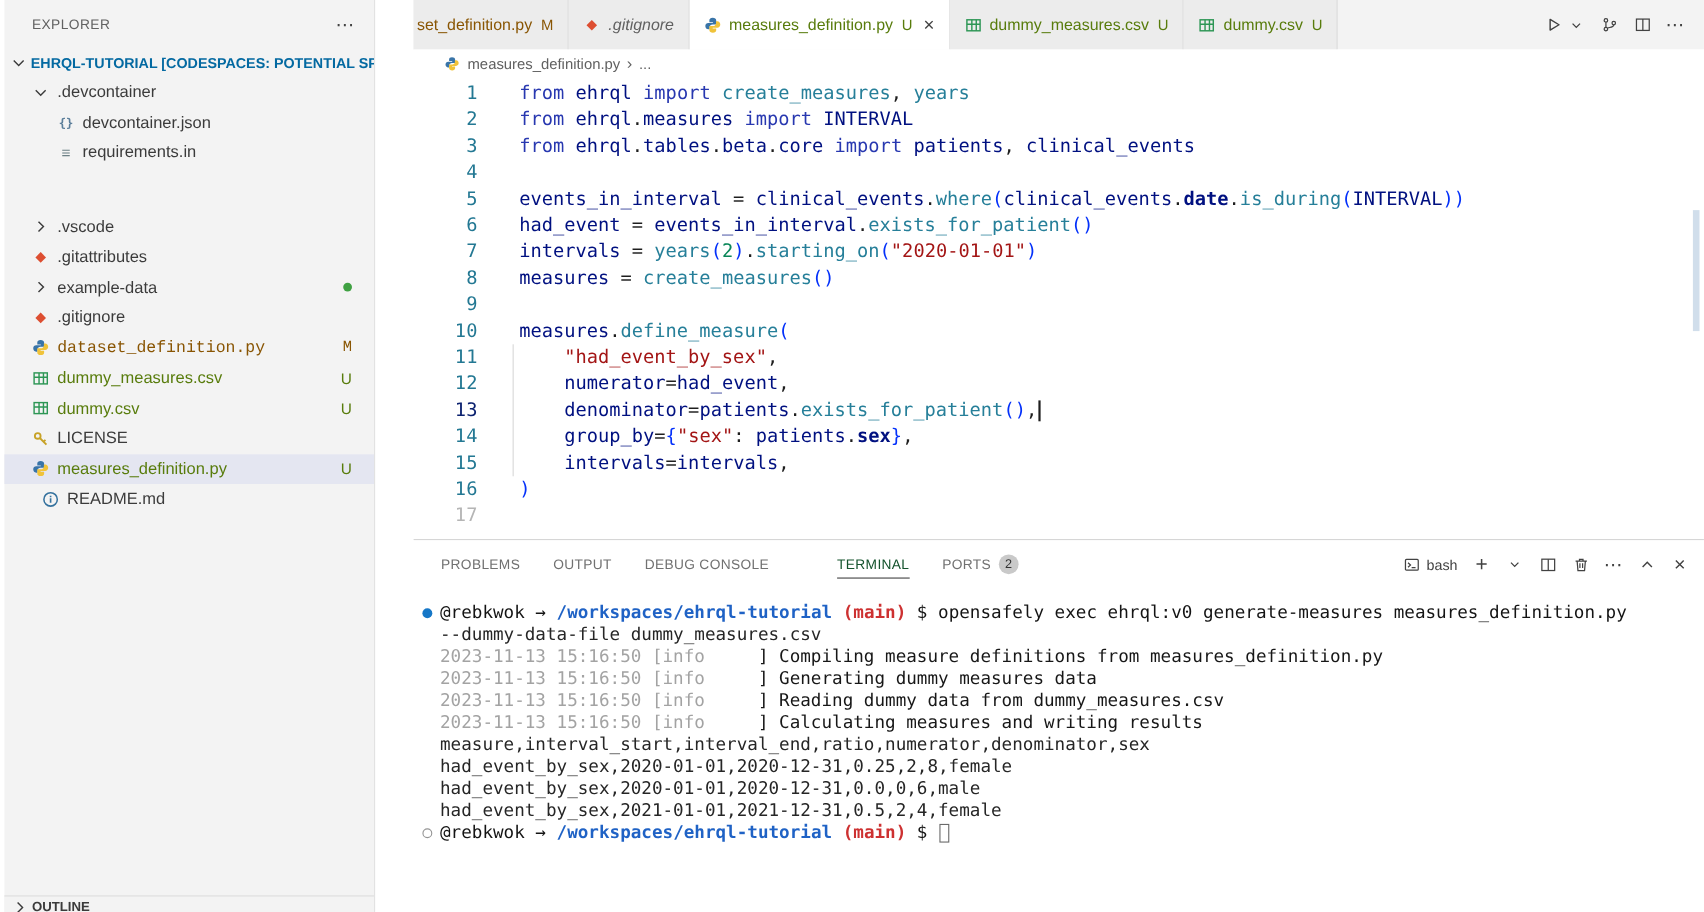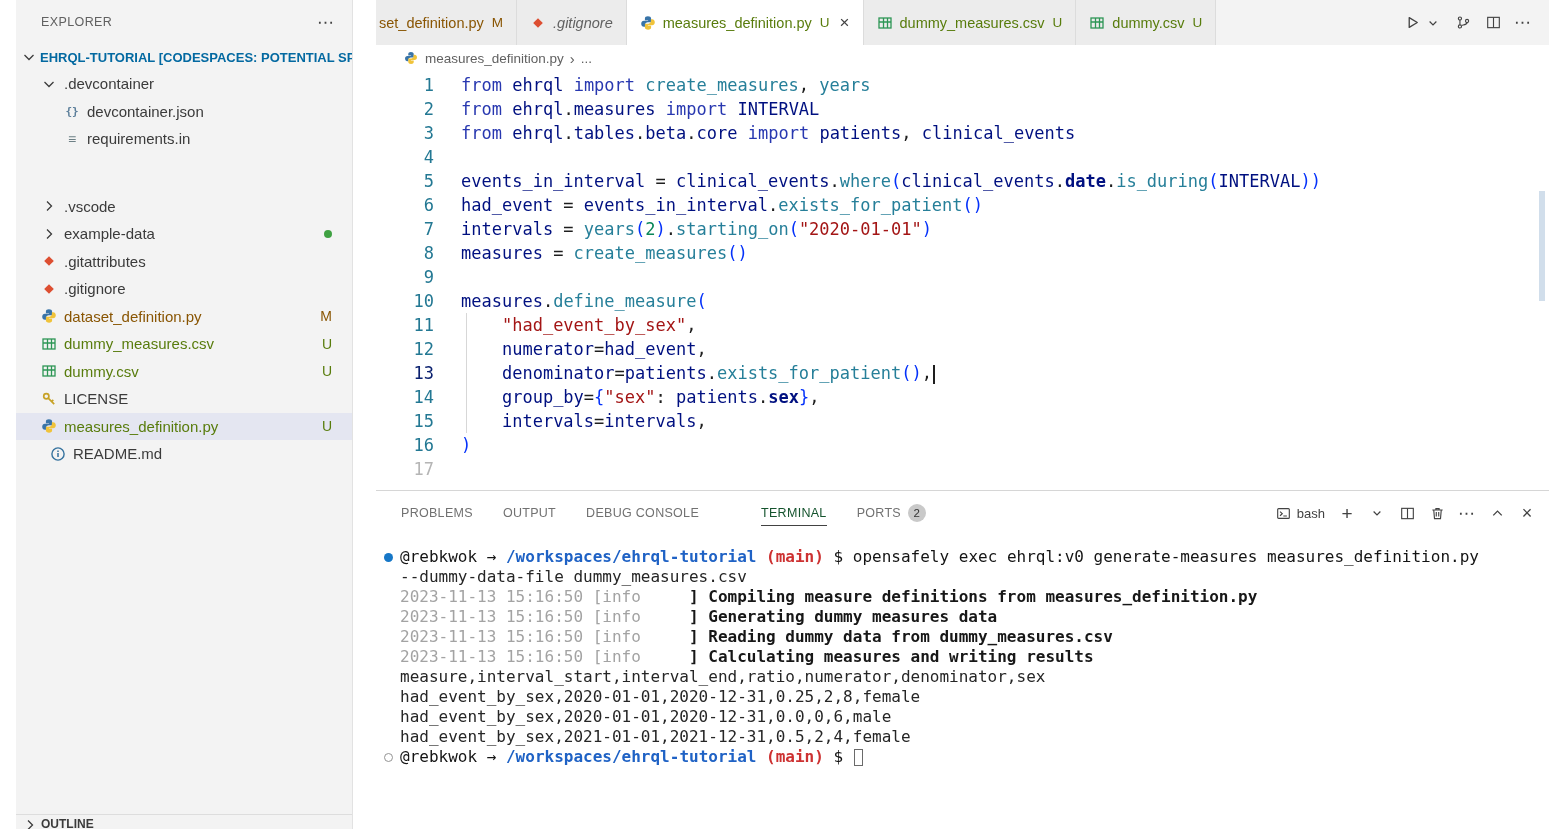--- a/index.html
+++ b/index.html
@@ -1,21 +1,21 @@
 <!DOCTYPE html>
 <html><head>
 <meta charset="utf-8">
 <style>
 *{margin:0;padding:0;box-sizing:border-box;}
 html,body{width:1549px;height:829px;overflow:hidden;background:#fff;
   font-family:"Liberation Sans",sans-serif;}
 #root{position:relative;width:1549px;height:829px;}
 
 
-#sidebar{position:absolute;left:16px;top:0;bottom:0;width:337px;background:#f3f3f3;border-right:1px solid #e2e2e2;}
+#sidebar{position:absolute;left:4px;top:0;bottom:0;width:337px;background:#f3f3f3;border-right:1px solid #e2e2e2;}
 .sb-header{height:44px;display:flex;align-items:center;padding:0 18px 0 25px;color:#616161;}
 .sb-title{font-size:12.5px;letter-spacing:.4px;}
 .sb-more{margin-left:auto;cursor:pointer;color:#424242;}
 .sb-project{height:26px;display:flex;align-items:center;gap:3px;font-weight:bold;font-size:13px;color:#0369a1;padding-left:5px;cursor:pointer;overflow:hidden;white-space:nowrap;}
 .tree-row{height:27.5px;display:flex;align-items:center;font-size:15px;color:#3b3b3b;cursor:pointer;}
 .tree-row.selected{background:#e4e6f1;}
 .icon{width:16px;height:16px;display:inline-flex;align-items:center;justify-content:center;flex:none;}
 .tree-label{margin-left:7px;white-space:nowrap;}
 .tree-right{margin-left:auto;margin-right:20px;display:flex;align-items:center;gap:6px;}
 .badge{font-size:14px;}
@@ -45,21 +45,21 @@
 #breadcrumb{position:absolute;left:0;top:45px;right:0;height:26px;background:#fff;display:flex;align-items:center;gap:6px;padding-left:27px;font-size:13.5px;color:#616161;}
 .bc-ic{transform:scale(.88);}
 .bc-sep{font-size:15px;}
 
 
 #editor{position:absolute;left:0;top:71px;right:0;height:419px;background:#fff;overflow:hidden;font-family:"DejaVu Sans Mono",monospace;font-size:17px;line-height:24px;}
 #gutter{position:absolute;left:0;top:2px;width:58px;text-align:right;color:#237893;}
 .gut-line{height:24px;}
 .gut-line.cur{color:#0b216f;}
 .gut-line.dim{color:#b5b5b5;}
-#code{position:absolute;left:85px;top:2px;right:20px;}
+#code{position:absolute;left:96px;top:2px;right:20px;}
 .code-line{height:24px;white-space:pre;}
 .tk-k{color:#2838b0;}
 .tk-v{color:#001080;}
 .tk-f{color:#267f99;}
 .tk-s{color:#a31515;}
 .tk-m{color:#098658;}
 .tk-p{color:#001080;font-weight:bold;}
 .tk-o{color:#1e1e1e;}
 .tk-b{color:#0431fa;}
 .tk-d{color:#1e1e1e;}
@@ -80,21 +80,21 @@
 #terminal{position:absolute;left:0;top:44px;right:0;bottom:0;padding-top:12px;font-family:"DejaVu Sans Mono",monospace;font-size:16px;line-height:20px;}
 .t-line{display:flex;height:20px;}
 .t-gutter{width:24px;flex:none;display:flex;align-items:center;justify-content:center;}
 .t-dot{width:9px;height:9px;border-radius:50%;}
 .t-dot.filled{background:#1677c7;}
 .t-dot.hollow{border:1.5px solid #949494;}
 .t-content{white-space:pre;color:#1e1e1e;}
 .t-path{color:#1f62c5;font-weight:bold;}
 .t-branch{color:#cd3131;font-weight:bold;}
 .t-meta{color:#a3a3a3;}
-.t-msg{font-weight:bold;color:#171717;}
+.t-msg{font-weight:normal;color:#171717;}
 .t-plain{color:#262626;}
 .t-cmd{color:#141414;}
 .t-caret{display:inline-block;width:9px;height:17px;border:1px solid #6a6a6a;vertical-align:text-bottom;margin-left:1px;}
 </style>
 </head>
 <body>
 
 <div id="root">
 
   <aside id="sidebar">
@@ -139,49 +139,49 @@
         <div class="tree-row" style="padding-left: 25px; margin-top: 40px;">
           <span class="icon tree-chev">
             <svg width="16" height="16" viewBox="0 0 16 16">
               <path d="M6 3.5 10.5 8 6 12.5" fill="none" stroke="#3b3b3b" stroke-width="1.3"></path>
             </svg>
           </span>
           <span class="tree-label">.vscode</span>
           <span class="tree-right"></span>
         </div>
         <div class="tree-row" style="padding-left: 25px;">
+          <span class="icon tree-ic">
+            <svg width="16" height="16" viewBox="0 0 16 16">
+              <rect x="4.6" y="4.6" width="6.8" height="6.8" transform="rotate(45 8 8)" fill="#dd4e31"></rect>
+            </svg>
+          </span>
+          <span class="tree-label">.gitattributes</span>
+          <span class="tree-right"></span>
+        </div>
+        <div class="tree-row" style="padding-left: 25px;">
           <span class="icon tree-chev">
             <svg width="16" height="16" viewBox="0 0 16 16">
               <path d="M6 3.5 10.5 8 6 12.5" fill="none" stroke="#3b3b3b" stroke-width="1.3"></path>
             </svg>
           </span>
           <span class="tree-label">example-data</span>
           <span class="tree-right">
             <span class="green-dot"></span>
           </span>
         </div>
         <div class="tree-row" style="padding-left: 25px;">
           <span class="icon tree-ic">
             <svg width="16" height="16" viewBox="0 0 16 16">
               <rect x="4.6" y="4.6" width="6.8" height="6.8" transform="rotate(45 8 8)" fill="#dd4e31"></rect>
             </svg>
           </span>
-          <span class="tree-label">.gitattributes</span>
-          <span class="tree-right"></span>
-        </div>
-        <div class="tree-row" style="padding-left: 25px;">
-          <span class="icon tree-ic">
-            <svg width="16" height="16" viewBox="0 0 16 16">
-              <rect x="4.6" y="4.6" width="6.8" height="6.8" transform="rotate(45 8 8)" fill="#dd4e31"></rect>
-            </svg>
-          </span>
           <span class="tree-label">.gitignore</span>
           <span class="tree-right"></span>
         </div>
-        <div class="tree-row" style="padding-left: 25px;">
+        <div class="tree-row" style="padding-left: 25px; font-family: Liberation Mono, monospace;">
           <span class="icon tree-ic">
             <svg width="16" height="16" viewBox="0 0 16 16">
               <path d="M7.9 1.2c-1.9 0-3 .9-3 2.2v1.8h3.2v.6H3.9c-1.5 0-2.7 1.1-2.7 2.9 0 1.8 1.2 3 2.7 3h1.2V9.9c0-1.4 1.2-2.6 2.7-2.6h3.3V3.4c0-1.3-1.3-2.2-3.2-2.2z" fill="#3974a8"></path>
               <path d="M8.1 14.8c1.9 0 3-.9 3-2.2v-1.8H7.9v-.6h4.2c1.5 0 2.7-1.1 2.7-2.9 0-1.8-1.2-3-2.7-3h-1.2v1.8c0 1.4-1.2 2.6-2.7 2.6H4.9v3.9c0 1.3 1.3 2.2 3.2 2.2z" fill="#f0c33a"></path>
             </svg>
           </span>
           <span class="tree-label st-modified">dataset_definition.py</span>
           <span class="tree-right">
             <span class="badge st-modified">M</span>
           </span>

